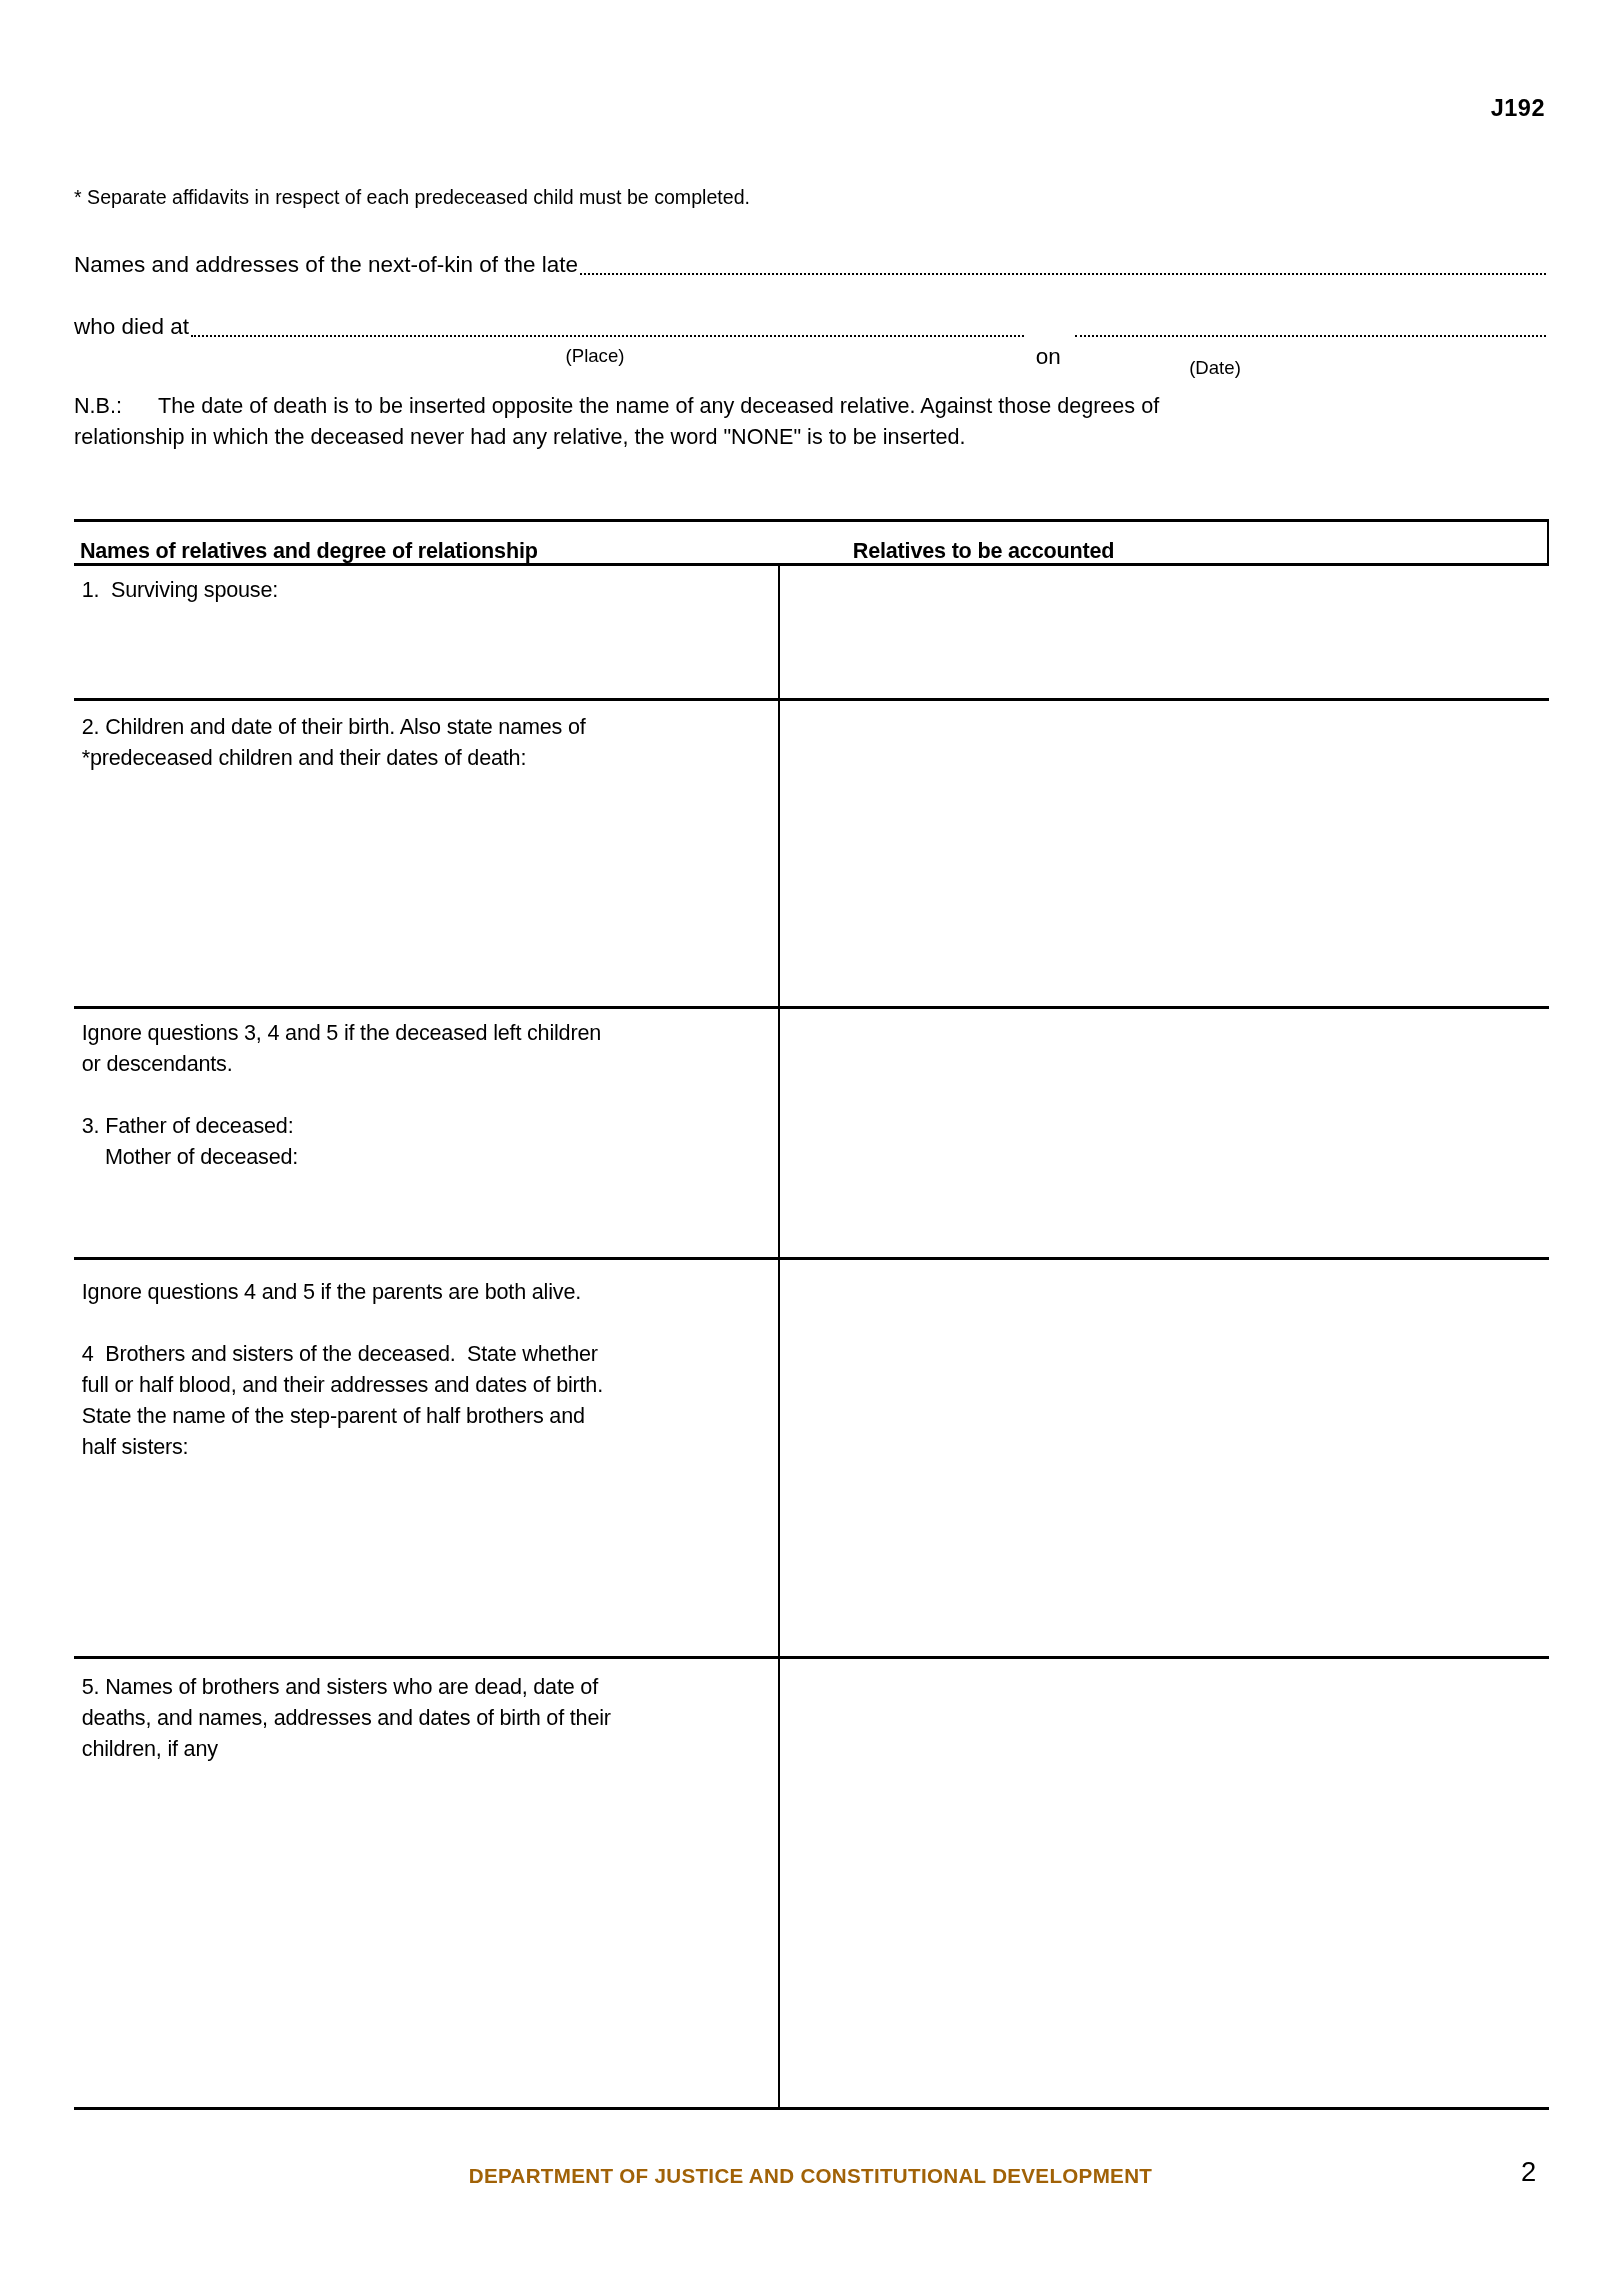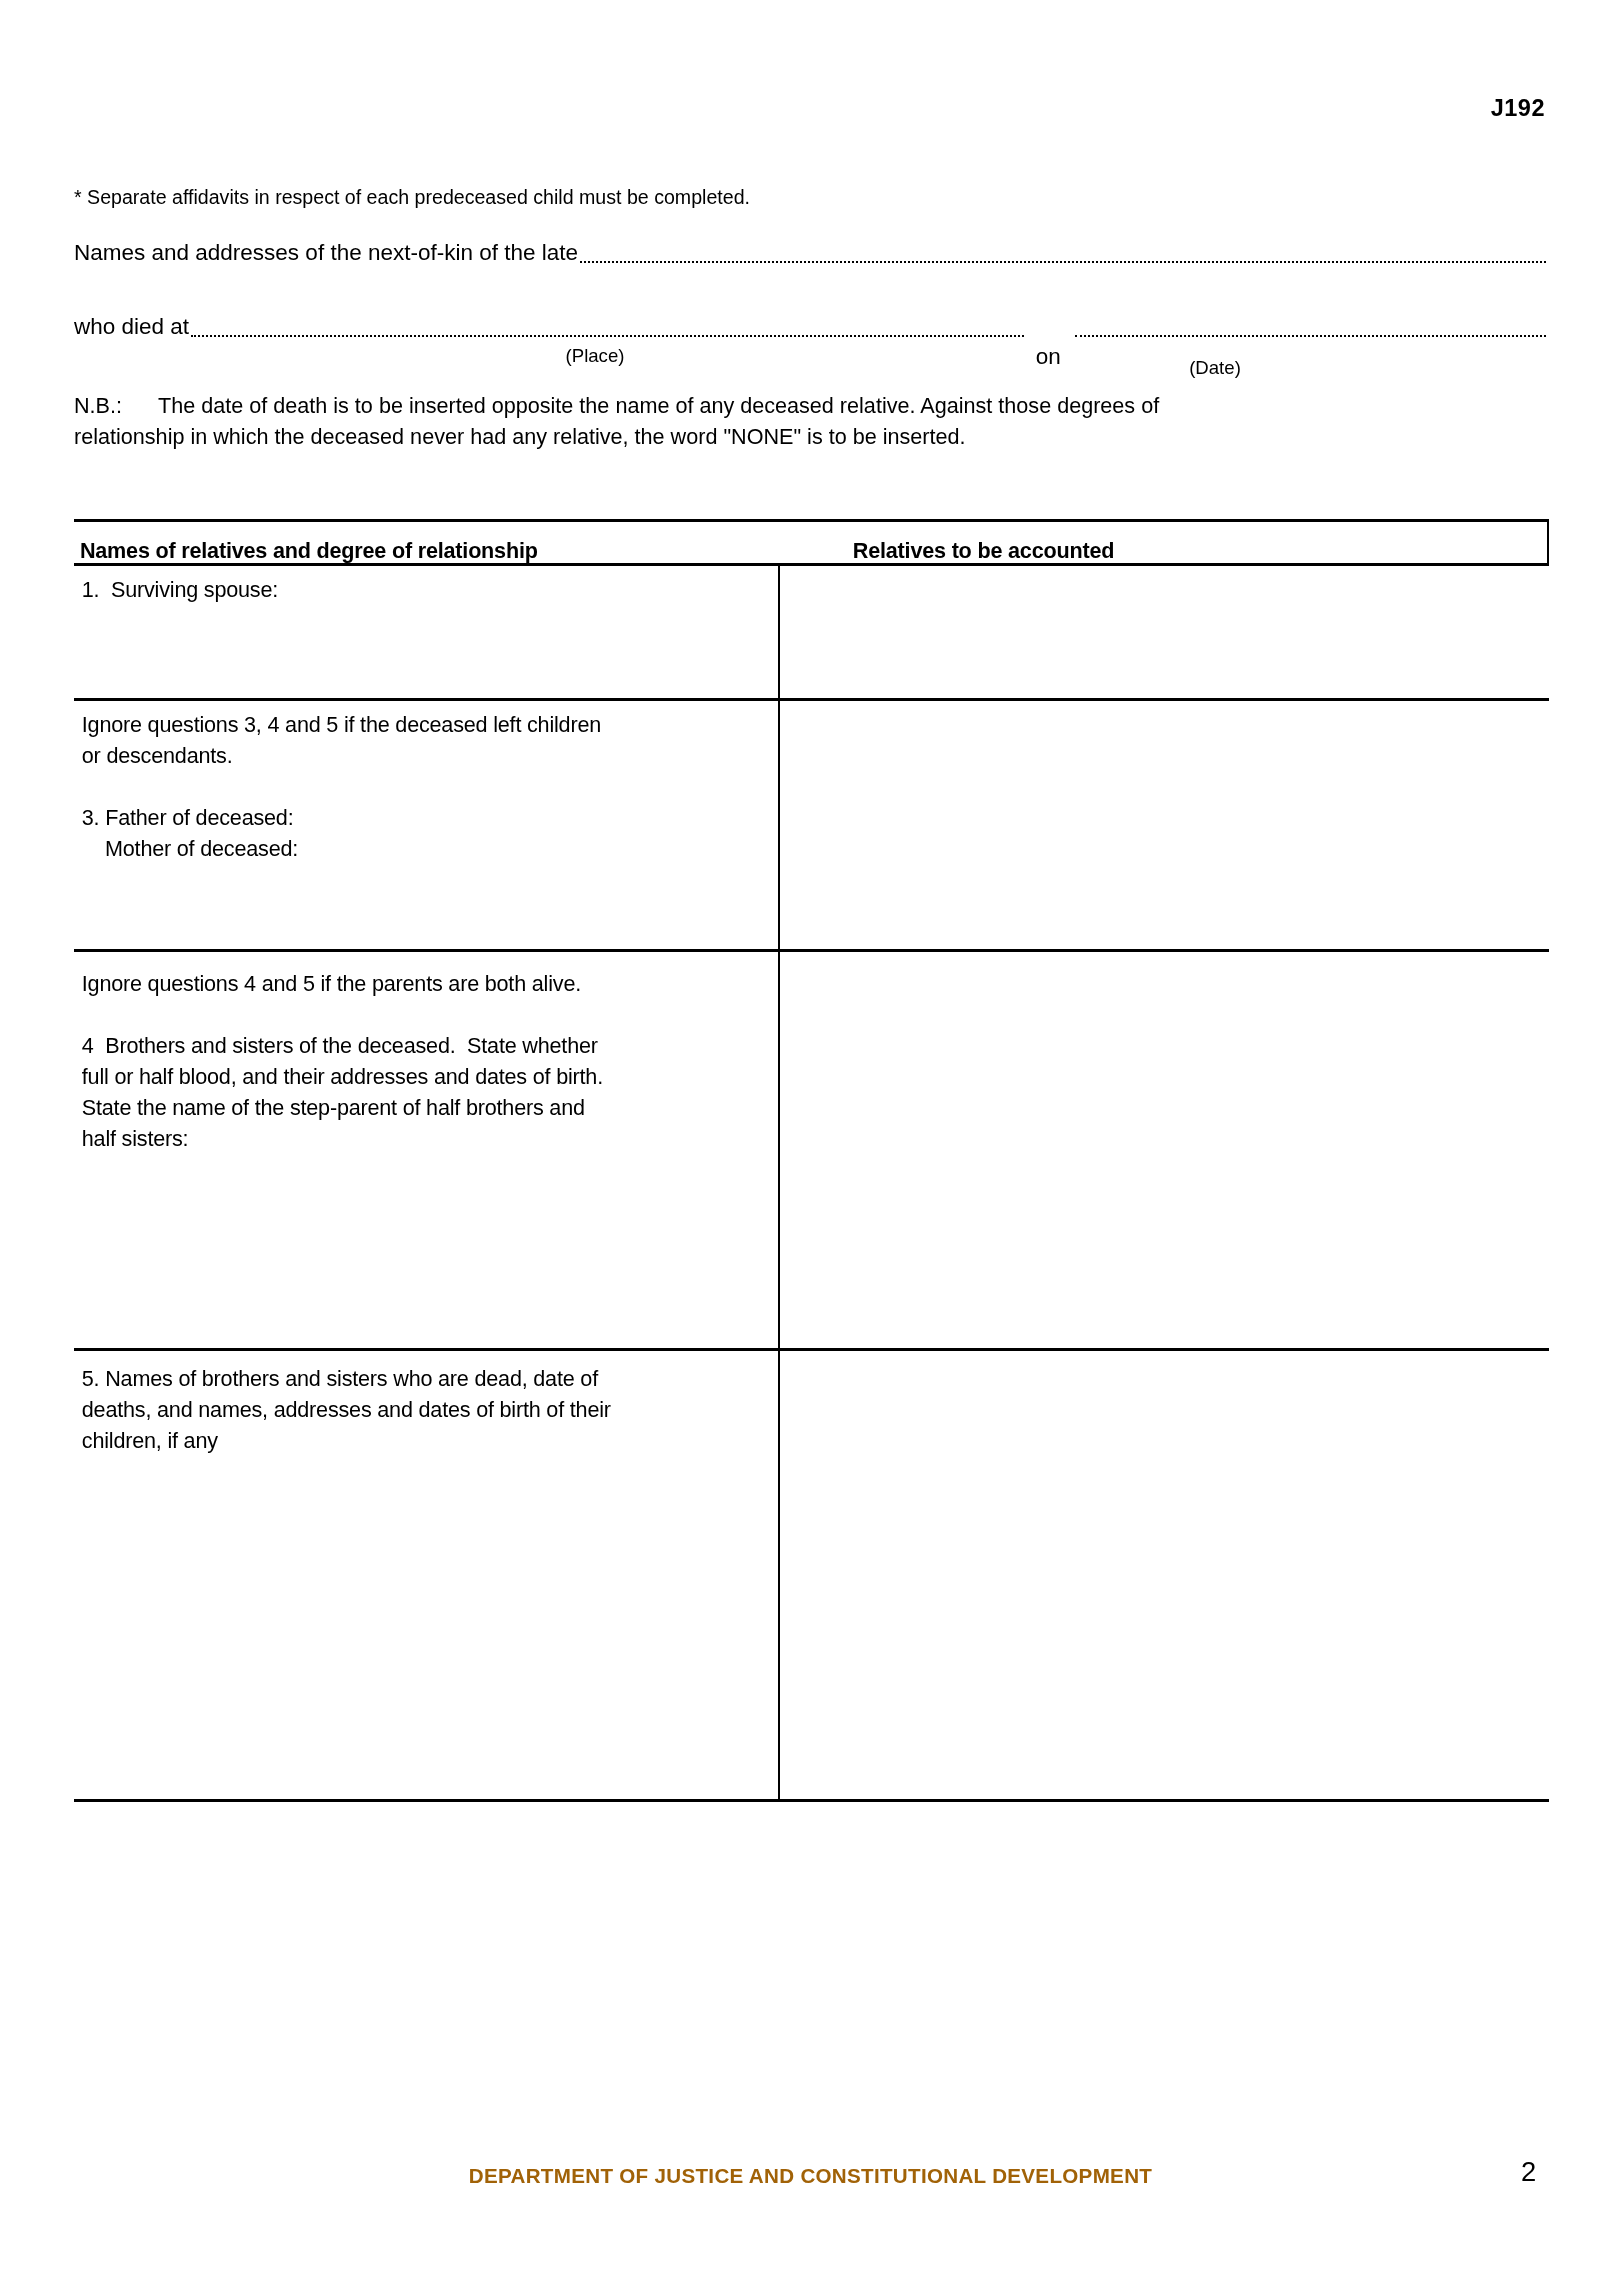--- a/index.html
+++ b/index.html
@@ -32,21 +32,21 @@
 
   .fill-line {
     position: absolute;
     left: 74px;
     width: 1472px;
     display: flex;
     font-size: 22.5px;
     height: 33px;
     line-height: 33px;
   }
-  .names-line { top: 236px; text-align: center; }
+  .names-line { top: 248px; text-align: center; }
   .died-line  { top: 310px; }
   .fill-line .lbl { white-space: pre; }
   .leader { flex: 1 1 0; position: relative; }
   .leader::after {
     content: "";
     position: absolute;
     left: 2px; right: 0; bottom: 5.9px;
     border-bottom: 2.9px dotted #000;
   }
   .leader-place { flex-grow: 820; }
@@ -164,20 +164,25 @@
     <div class="trow head">
       <div class="cell a">Names of relatives and degree of relationship</div>
       <div class="cell q">Relatives to be accounted</div>
     </div>
 
     <div class="trow r1">
       <div class="cell q">1.  Surviving spouse:</div>
       <div class="cell a"></div>
     </div>
 
+    <div class="trow r2">
+      <div class="cell q">2. Children and date of their birth. Also state names of
+*predeceased children and their dates of death:</div>
+      <div class="cell a"></div>
+    </div>
 
     <div class="trow r3">
       <div class="cell q">Ignore questions 3, 4 and 5 if the deceased left children
 or descendants.
 
 3. Father of deceased:
     Mother of deceased:</div>
       <div class="cell a"></div>
     </div>
 

